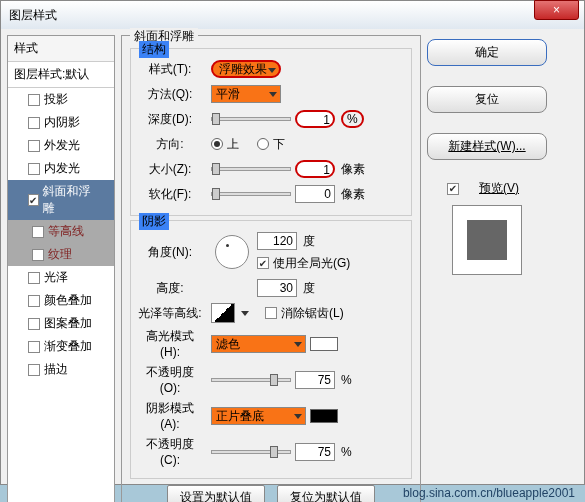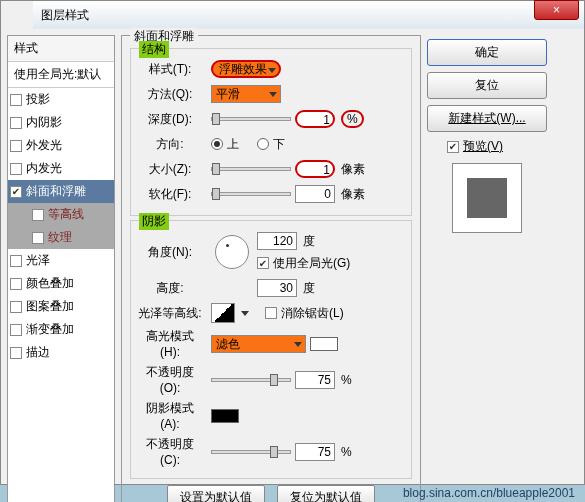--- a/index.html
+++ b/index.html
@@ -1,34 +1,34 @@
 <!DOCTYPE html>
 <html><head>
 <meta charset="utf-8">
 <style>
 * { box-sizing: border-box; margin: 0; padding: 0; font-family: "Microsoft YaHei", SimSun, sans-serif; font-size: 12px; }
 body { background: #a8c8d8; width: 585px; height: 502px; overflow: hidden; position: relative; }
 .window { position: absolute; top: 0; left: 0; width: 585px; height: 485px; background: #f0f0f0; border: 1px solid #888; }
-.titlebar { height: 28px; background: linear-gradient(to bottom, #fff, #e0e8f0); display: flex; align-items: center; padding-left: 8px; position: relative; margin-left: 32px; }
+.titlebar { height: 28px; background: linear-gradient(to bottom, #fff, #e0e8f0); display: flex; align-items: center; padding-left: 8px; position: relative; }
 .titlebar-text { font-size: 12px; }
 .close-btn { position: absolute; right: 5px; top: -1px; width: 45px; height: 20px; background: linear-gradient(to bottom, #e57373, #c62828); border: 1px solid #800; border-radius: 0 0 3px 3px; color: #fff; text-align: center; line-height: 18px; font-size: 12px; cursor: pointer; }
 .content { display: flex; padding: 6px; gap: 6px; }
 .left-panel { width: 108px; border: 1px solid #999; background: #fff; }
 .left-header { padding: 4px 6px; border-bottom: 1px solid #ccc; background: #f5f5f5; }
-.left-item { padding: 3px 2px; display: flex; align-items: center; gap: 4px; cursor: pointer; }
+.left-item { padding: 3px 20px; display: flex; align-items: center; gap: 4px; cursor: pointer; }
 .left-item.blend { background: #fff; padding: 4px 6px; border-bottom: 1px solid #ccc; }
 .left-item.selected { background: #5b7aa0; color: #fff; }
 .left-item.sub { padding-left: 24px; background: #aaa; color: #7f1d1d; }
 .chk { width: 12px; height: 12px; border: 1px solid #888; background: #fff; display: inline-flex; align-items: center; justify-content: center; font-size: 10px; color: #333; }
 .chk.checked::before { content: "✔"; }
 .center-panel { width: 300px; }
 .fieldset { border: 1px solid #999; padding: 8px; margin-bottom: 6px; position: relative; }
 .fieldset-title { position: absolute; top: -8px; left: 8px; background: #f0f0f0; padding: 0 4px; font-size: 12px; }
 .inner-fieldset { border: 1px solid #ccc; padding: 10px 6px 6px; margin-top: 4px; position: relative; }
-.inner-title { position: absolute; top: -8px; left: 8px; background: #84cc16; padding: 0 3px; font-size: 12px; }
+.inner-title { position: absolute; top: -8px; left: 8px; background: #3b82f6; padding: 0 3px; font-size: 12px; }
 .row { display: flex; align-items: center; margin-bottom: 5px; gap: 4px; min-height: 20px; }
 .label { width: 70px; text-align: center; padding-right: 4px; }
 .dropdown { border: 1px solid #888; background: #f97316; padding: 1px 14px 1px 4px; position: relative; display: inline-block; min-width: 70px; height: 18px; line-height: 14px; }
 .dropdown::after { content: ""; position: absolute; right: 3px; top: 6px; border-left: 4px solid transparent; border-right: 4px solid transparent; border-top: 5px solid #333; }
 .circled { border: 2px solid #c00; border-radius: 50%; padding: 0 6px; }
 .dropdown.circled { border-radius: 12px; }
 .slider { width: 80px; height: 4px; background: #ddd; border: 1px solid #999; position: relative; display: inline-block; }
 .slider-thumb { position: absolute; width: 8px; height: 12px; background: #ccc; border: 1px solid #666; top: -5px; left: 0; }
 .num-input { width: 40px; height: 18px; border: 1px solid #888; background: #fff; text-align: right; padding-right: 3px; line-height: 16px; }
 .num-input.circled { border: 2px solid #c00; border-radius: 10px; }
@@ -39,41 +39,41 @@
 .angle-dial { width: 34px; height: 34px; border: 1px solid #888; border-radius: 50%; background: #fff; position: relative; margin: 0 4px; }
 .angle-dial::before { content: ""; position: absolute; width: 3px; height: 3px; background: #333; border-radius: 50%; top: 8px; left: 10px; }
 .gloss-preview { width: 24px; height: 20px; border: 1px solid #888; background: linear-gradient(135deg, #fff 50%, #000 50%); display: inline-block; }
 .gloss-arrow::after { content: ""; display: inline-block; border-left: 4px solid transparent; border-right: 4px solid transparent; border-top: 5px solid #333; margin-left: 2px; vertical-align: middle; }
 .color-swatch { width: 28px; height: 14px; border: 1px solid #666; display: inline-block; }
 .swatch-white { background: #fff; }
 .swatch-black { background: #000; }
 .btn { border: 1px solid #888; background: linear-gradient(to bottom, #fff, #e0e0e0); padding: 3px 12px; cursor: pointer; border-radius: 2px; }
 .btn-row { display: flex; justify-content: center; gap: 12px; margin-top: 6px; }
 .right-panel { width: 120px; padding-top: 4px; }
-.right-btn { display: block; width: 100%; border: 1px solid #888; background: linear-gradient(to bottom, #fff, #e0e0e0); padding: 4px 0; margin-bottom: 6px; text-align: center; cursor: pointer; border-radius: 3px; }
+.right-btn { display: block; width: 100%; border: 1px solid #888; background: linear-gradient(to bottom, #fff, #e0e0e0); padding: 4px 0; margin-bottom: 20px; text-align: center; cursor: pointer; border-radius: 8px; }
 .preview-box { width: 70px; height: 70px; border: 1px solid #888; background: #fff; margin: 8px auto; display: flex; align-items: center; justify-content: center; }
 .preview-inner { width: 40px; height: 40px; background: #666; }
-.preview-row { display: flex; align-items: center; gap: 4px; padding-left: 20px; }
+.preview-row { display: flex; align-items: center; gap: 20px; padding-left: 20px; }
 .watermark { position: absolute; bottom: 2px; right: 10px; color: #246; font-size: 12px; }
 .underline { text-decoration: underline; }
 </style>
 </head>
 <body>
 
 <div class="window">
   <div class="titlebar">
     <span class="titlebar-text">图层样式</span>
     <div class="close-btn">×</div>
   </div>
   <div class="content">
 
     <div class="left-panel">
       <div class="left-header">样式</div>
       <div class="left-item blend">
-          <span>使用全局光:默认</span>
+          <span>图层样式:默认</span>
         </div>
       <div class="left-item">
           <span class="chk"></span>
           <span>投影</span>
         </div>
       <div class="left-item">
           <span class="chk"></span>
           <span>内阴影</span>
         </div>
       <div class="left-item">
@@ -202,20 +202,21 @@
           <div class="row">
             <span class="label">不透明度(O):</span>
             <span class="slider">
                 <span class="slider-thumb" style="left:58px"></span>
               </span>
             <span class="num-input">75</span>
             <span class="unit">%</span>
           </div>
           <div class="row">
             <span class="label">阴影模式(A):</span>
+            <span class="dropdown" style="min-width:95px">正片叠底</span>
             <span class="color-swatch swatch-black"></span>
           </div>
           <div class="row">
             <span class="label">不透明度(C):</span>
             <span class="slider">
                 <span class="slider-thumb" style="left:58px"></span>
               </span>
             <span class="num-input">75</span>
             <span class="unit">%</span>
           </div>

